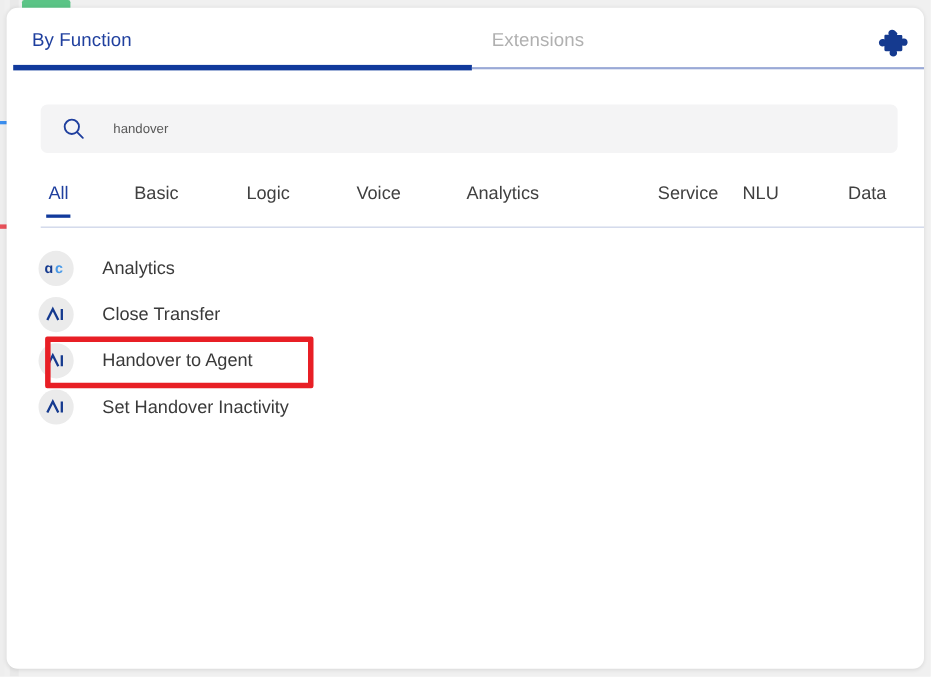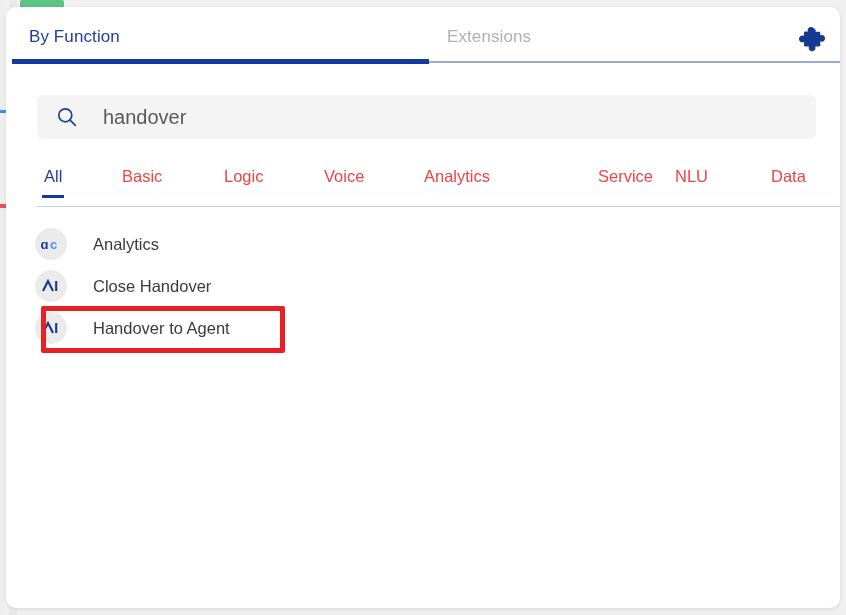--- a/index.html
+++ b/index.html
@@ -61,32 +61,32 @@
     position:absolute; left:31px; top:88px;
     width:779px; height:44px;
     background:#f4f4f5; border-radius:6px;
     display:flex; align-items:center;
   }
   .search-icon { width:22px; height:22px; margin-left:19px; flex:0 0 auto; }
   .search-input {
     border:none; outline:none; background:transparent;
     margin-left:25px; flex:1 1 auto;
     font-family:"Liberation Sans", sans-serif;
-    font-size:20px; color:#585858;
+    font-size:12px; color:#585858;
     height:100%;
   }
   .search-input::placeholder { color:#9a9a9a; }
 
   
   .cattabs {
     position:absolute; left:31px; top:160px; width:803px; height:40px;
   }
   .cattab {
     position:absolute; top:0;
-    font-size:16.5px; color:#ef4444;
+    font-size:16.5px; color:#404040;
     cursor:pointer; user-select:none; white-space:nowrap;
   }
   .cattab.active { color:#1f3f9e; }
   .cattab .cat-underline {
     position:absolute; left:-2px; bottom:-12px; height:3px;
     width:calc(100% + 4px); background:#113a9c; display:none;
   }
   .cattab.active .cat-underline { display:block; }
   .cattabs-rule {
     position:absolute; left:0; top:39px; width:803px; height:1px;
@@ -208,31 +208,40 @@
         <span class="item-label">Analytics</span>
       </div>
 
       <div class="list-item">
         <span class="item-icon">
           <svg width="22" height="22" viewBox="0 0 22 22" aria-hidden="true">
             <path d="M3 16 L8 6 L13 16" fill="none" stroke="#153a8f" stroke-width="2.1" stroke-linejoin="miter"></path>
             <line x1="16.2" y1="6" x2="16.2" y2="16" stroke="#153a8f" stroke-width="2.1"></line>
           </svg>
         </span>
-        <span class="item-label">Close Handover</span>
+        <span class="item-label">Close Transfer</span>
       </div>
 
       <div class="list-item">
         <span class="item-icon">
           <svg width="22" height="22" viewBox="0 0 22 22" aria-hidden="true">
             <path d="M3 16 L8 6 L13 16" fill="none" stroke="#153a8f" stroke-width="2.1" stroke-linejoin="miter"></path>
             <line x1="16.2" y1="6" x2="16.2" y2="16" stroke="#153a8f" stroke-width="2.1"></line>
           </svg>
         </span>
         <span class="item-label">Handover to Agent</span>
       </div>
 
+      <div class="list-item">
+        <span class="item-icon">
+          <svg width="22" height="22" viewBox="0 0 22 22" aria-hidden="true">
+            <path d="M3 16 L8 6 L13 16" fill="none" stroke="#153a8f" stroke-width="2.1" stroke-linejoin="miter"></path>
+            <line x1="16.2" y1="6" x2="16.2" y2="16" stroke="#153a8f" stroke-width="2.1"></line>
+          </svg>
+        </span>
+        <span class="item-label">Set Handover Inactivity</span>
+      </div>
 
       <div class="highlight-box"></div>
     </div>
 
   </div>
 </div>
 
 </body></html>

